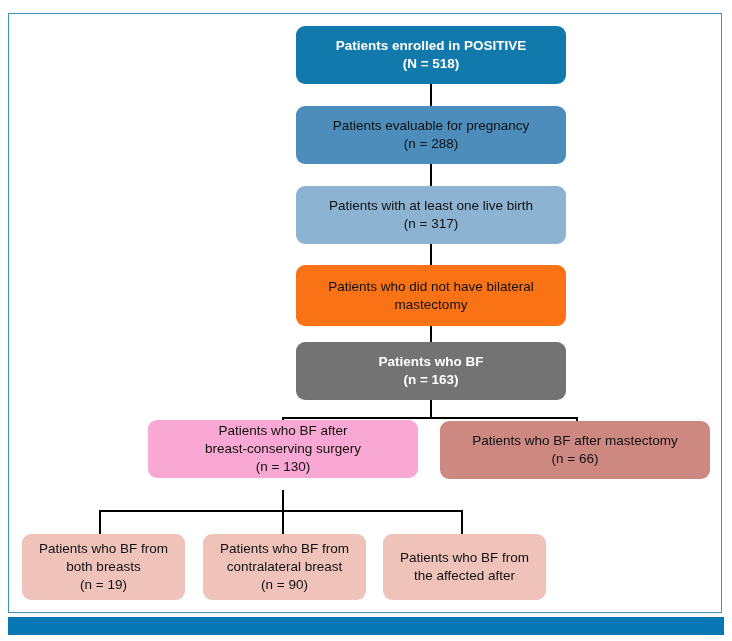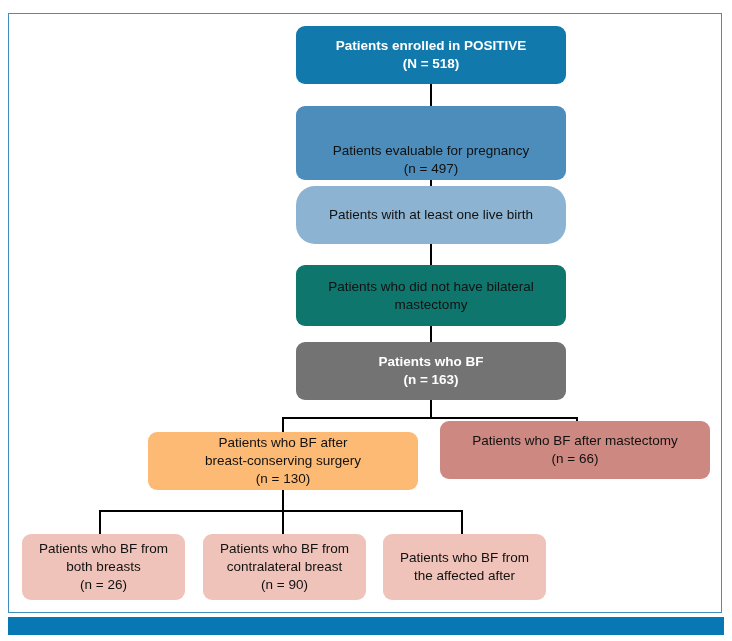--- a/index.html
+++ b/index.html
@@ -98,67 +98,68 @@
   <div class="conn vline" style="left:282px; top:510px; height:24px;"></div>
   <div class="conn vline" style="left:461px; top:510px; height:24px;"></div>
 
   <div class="node bold" style="left:296px; top:26px; width:270px; height:58px; background:#1179ab;">
     <span class="lines">
       <span class="ln">Patients enrolled in POSITIVE</span>
       <span class="ln">(N = 518)</span>
     </span>
   </div>
 
-  <div class="node" style="left:296px; top:106px; width:270px; height:74px; background:#4c8dbb;align-items:flex-end;">
+  <div class="node" style="left:296px; top:106px; width:270px; height:58px; background:#4c8dbb;">
     <span class="lines">
       <span class="ln">Patients evaluable for pregnancy</span>
-      <span class="ln">(n = 497)</span>
+      <span class="ln">(n = 288)</span>
     </span>
   </div>
 
-  <div class="node" style="left:296px; top:186px; width:270px; height:58px; background:#8cb4d2;border-radius:19px;">
+  <div class="node" style="left:296px; top:186px; width:270px; height:58px; background:#8cb4d2;">
     <span class="lines">
       <span class="ln">Patients with at least one live birth</span>
+      <span class="ln">(n = 317)</span>
     </span>
   </div>
 
-  <div class="node" style="left:296px; top:265px; width:270px; height:61px; background:#0f766e;">
+  <div class="node" style="left:296px; top:265px; width:270px; height:61px; background:#f97316;">
     <span class="lines">
       <span class="ln">Patients who did not have bilateral</span>
       <span class="ln">mastectomy</span>
     </span>
   </div>
 
   <div class="node bold" style="left:296px; top:342px; width:270px; height:58px; background:#737373;">
     <span class="lines">
       <span class="ln">Patients who BF</span>
       <span class="ln">(n = 163)</span>
     </span>
   </div>
 
-  <div class="node" style="left:148px; top:432px; width:270px; height:58px; background:#fdba74;">
+  <div class="node" style="left:148px; top:420px; width:270px; height:58px; background:#f9a8d4;">
     <span class="lines">
       <span class="ln">Patients who BF after</span>
       <span class="ln">breast-conserving surgery</span>
       <span class="ln">(n = 130)</span>
     </span>
   </div>
 
   <div class="node" style="left:440px; top:421px; width:270px; height:58px; background:#cd8882;">
     <span class="lines">
       <span class="ln">Patients who BF after mastectomy</span>
       <span class="ln">(n = 66)</span>
     </span>
   </div>
 
   <div class="node" style="left:22px; top:534px; width:163px; height:66px; background:#efc3b9;">
     <span class="lines">
       <span class="ln">Patients who BF from</span>
       <span class="ln">both breasts</span>
-      <span class="ln">(n = 26)</span>
+      <span class="ln">(n = 19)</span>
     </span>
   </div>
 
   <div class="node" style="left:203px; top:534px; width:163px; height:66px; background:#efc3b9;">
     <span class="lines">
       <span class="ln">Patients who BF from</span>
       <span class="ln">contralateral breast</span>
       <span class="ln">(n = 90)</span>
     </span>
   </div>

